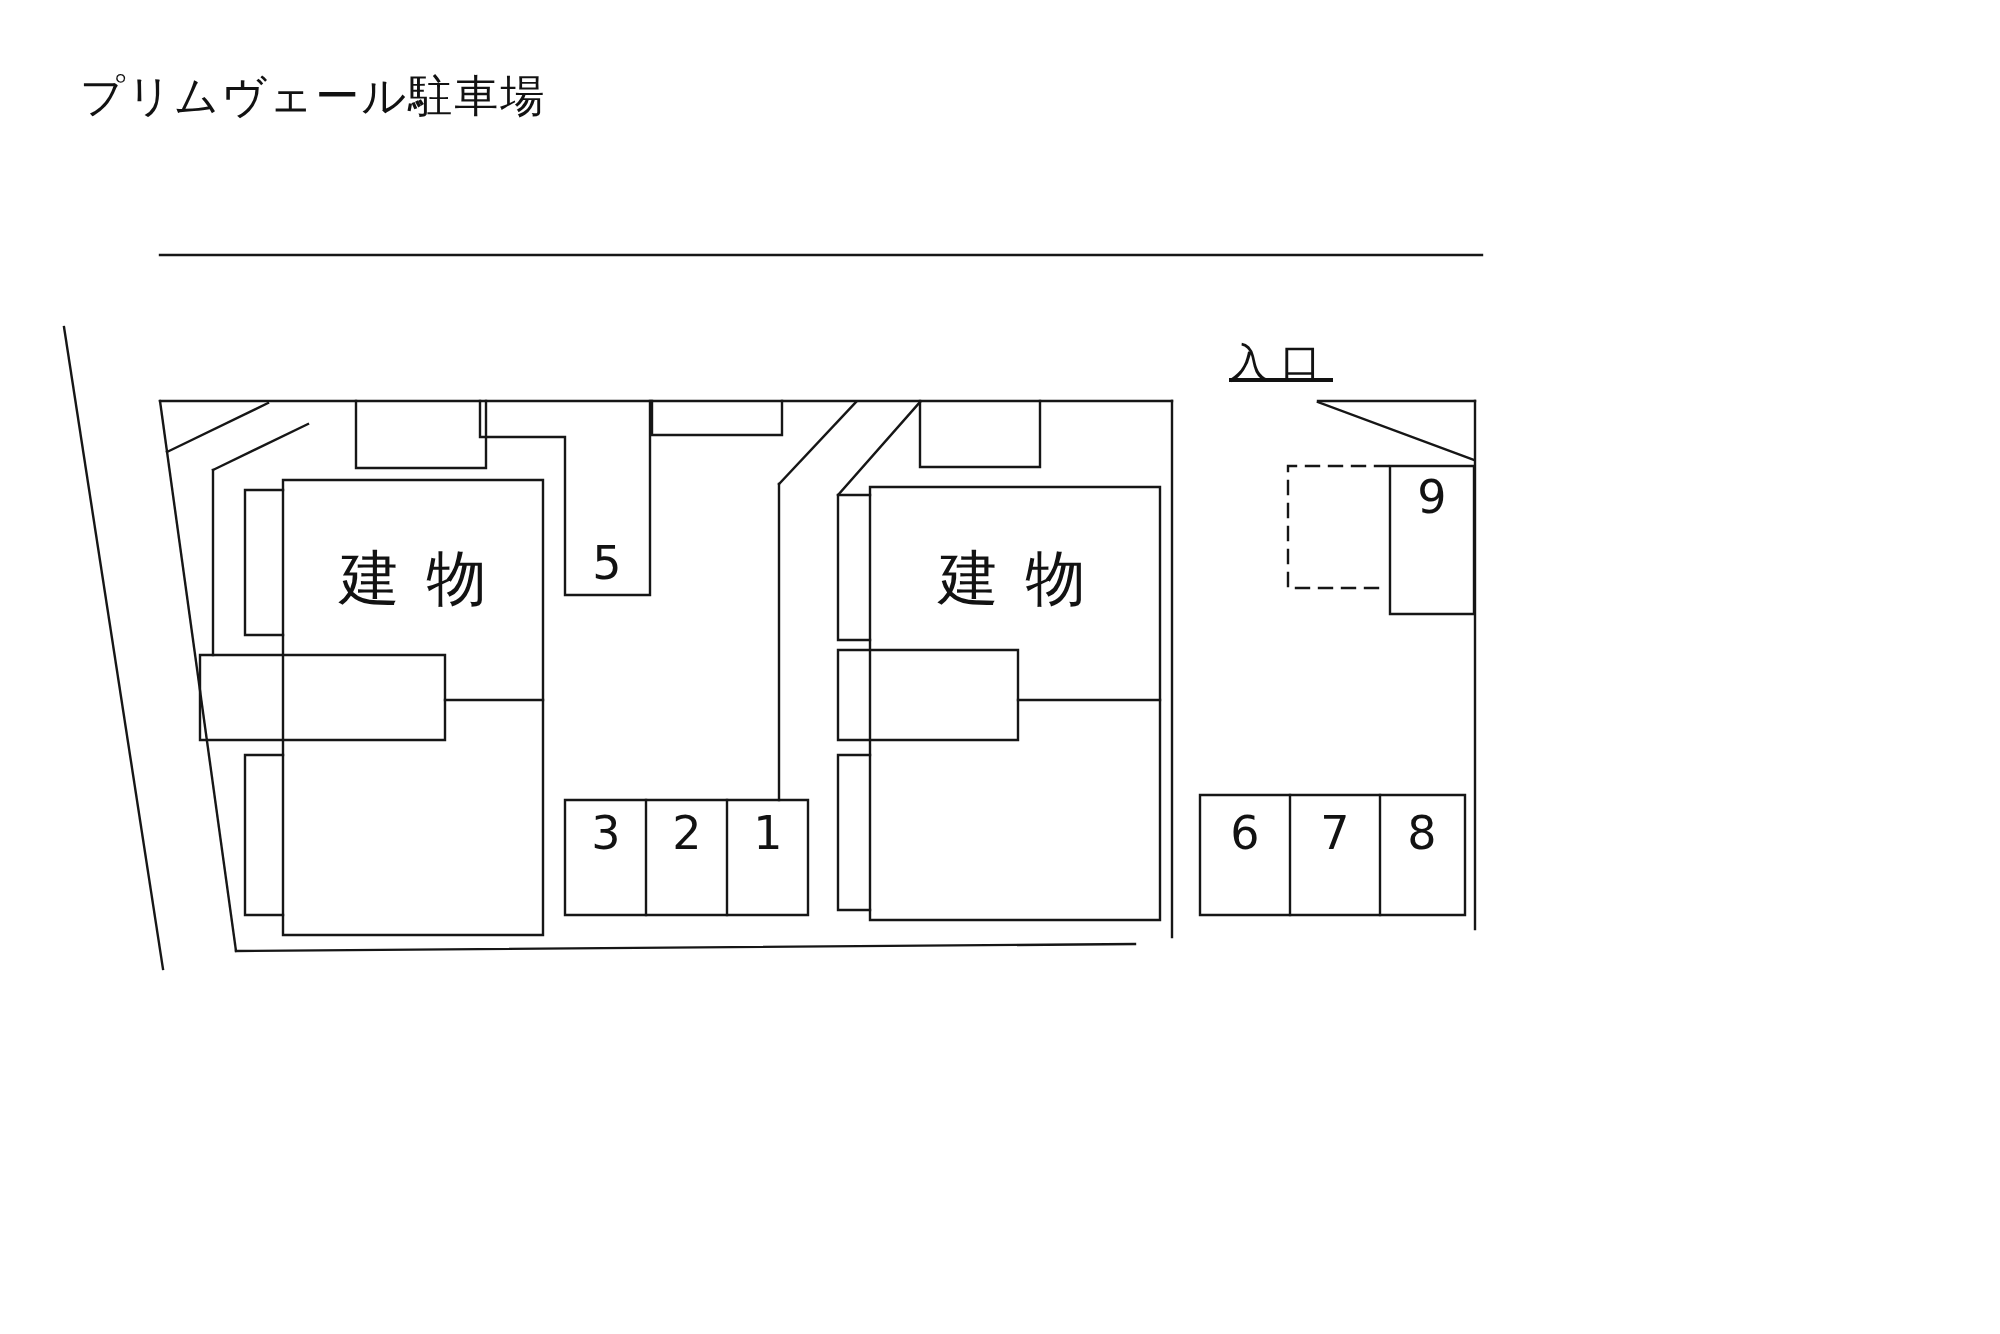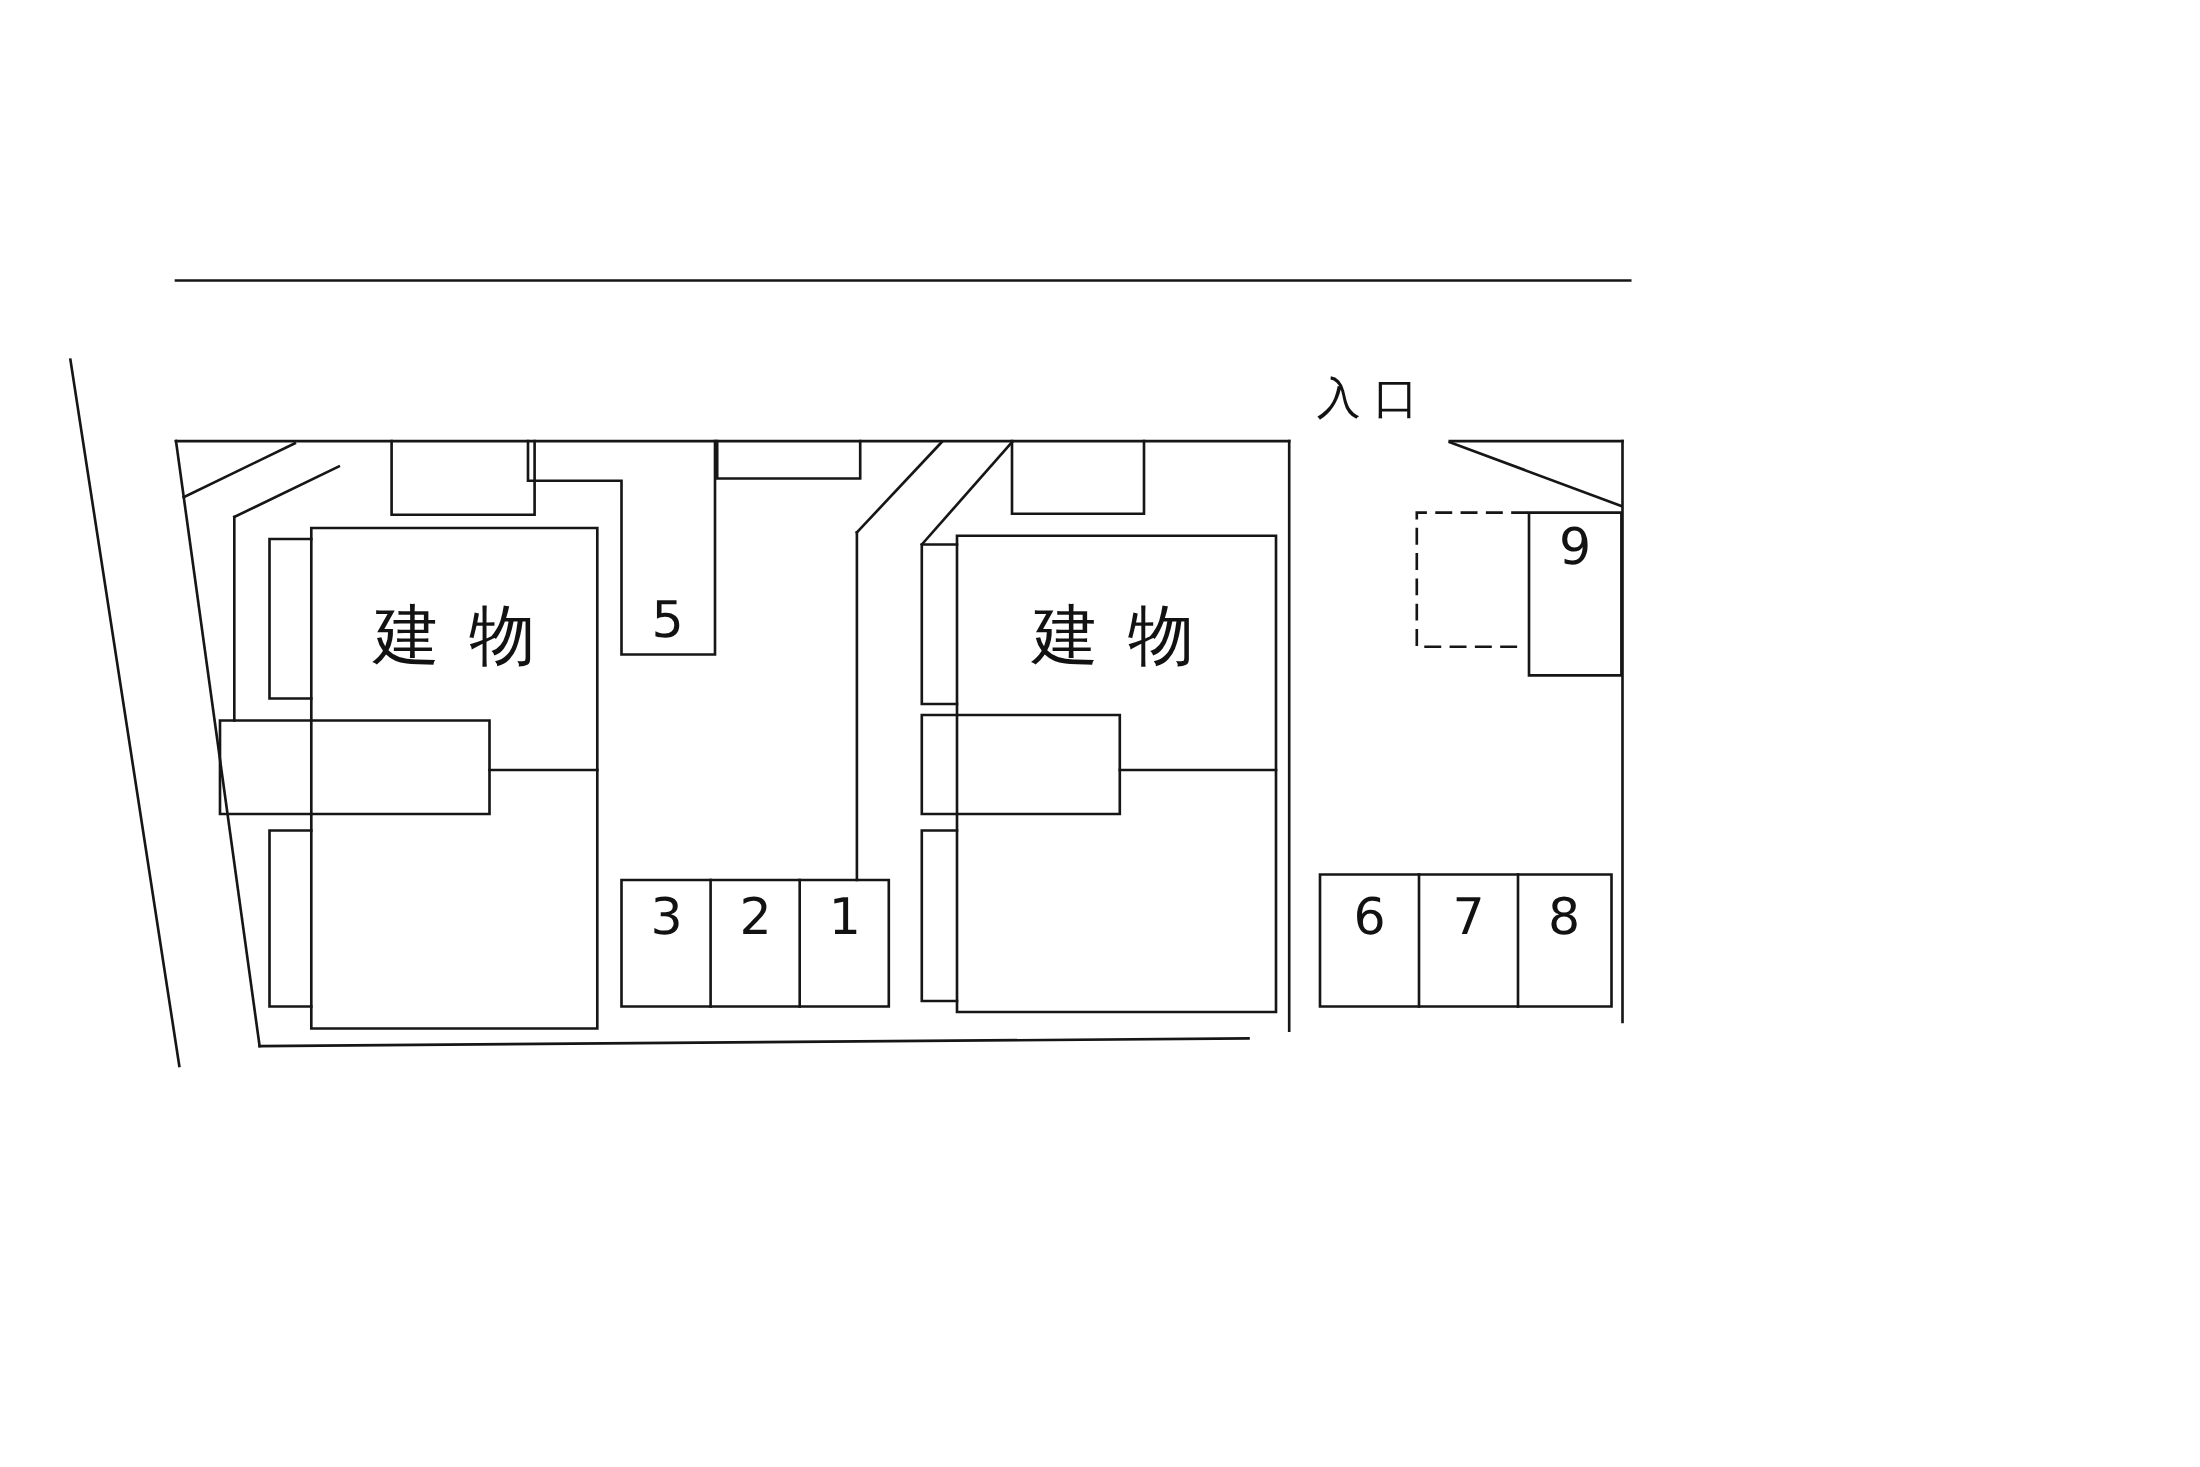--- a/index.html
+++ b/index.html
@@ -39,20 +39,21 @@
   }
   .building-label { font-size: 60px; letter-spacing: 0.45em; padding-left: 0.45em; }
   .entrance-label { font-size: 40px; letter-spacing: 0.30em; padding-left: 0.30em; }
   .space-num { font-size: 46px; }
 </style>
 </head>
 <body>
 
 <div id="canvas">
 
+  <div id="page-title">プリムヴェール駐車場</div>
 
   <svg id="plan-svg" width="2000" height="1334" viewBox="0 0 2000 1334">
     <g>
       <path d="M160 255 H1482"></path>
       <path d="M64 327 L163 969"></path>
     </g>
 
     <g>
       <path d="M160 401 H1172"></path>
       <path d="M1172 401 V937"></path>
@@ -100,21 +101,21 @@
       <path d="M870 495 H838 V640 H870"></path>
       <path d="M838 650 H1018 V740 H838 Z"></path>
       <path d="M1018 700 H1160"></path>
       <path d="M870 755 H838 V910 H870"></path>
       <path d="M779 484 L856 402"></path>
       <path d="M838 495 L920 402"></path>
       <path d="M779 484 V800"></path>
     </g>
   </svg>
 
-  <div class="label entrance-label" style="left:1243px; top:362px;">入口</div>
+  <div class="label entrance-label" style="left:1275px; top:362px;text-decoration:underline;">入口</div>
 
   <div class="label building-label" style="left:413px; top:578px;">建物</div>
   <div class="label building-label" style="left:1012px; top:578px;">建物</div>
 
   <div class="label space-num" style="left:607px; top:563px;">5</div>
 
   <div class="label space-num" style="left:606px; top:833px;">3</div>
   <div class="label space-num" style="left:687px; top:833px;">2</div>
   <div class="label space-num" style="left:768px; top:833px;">1</div>
 

